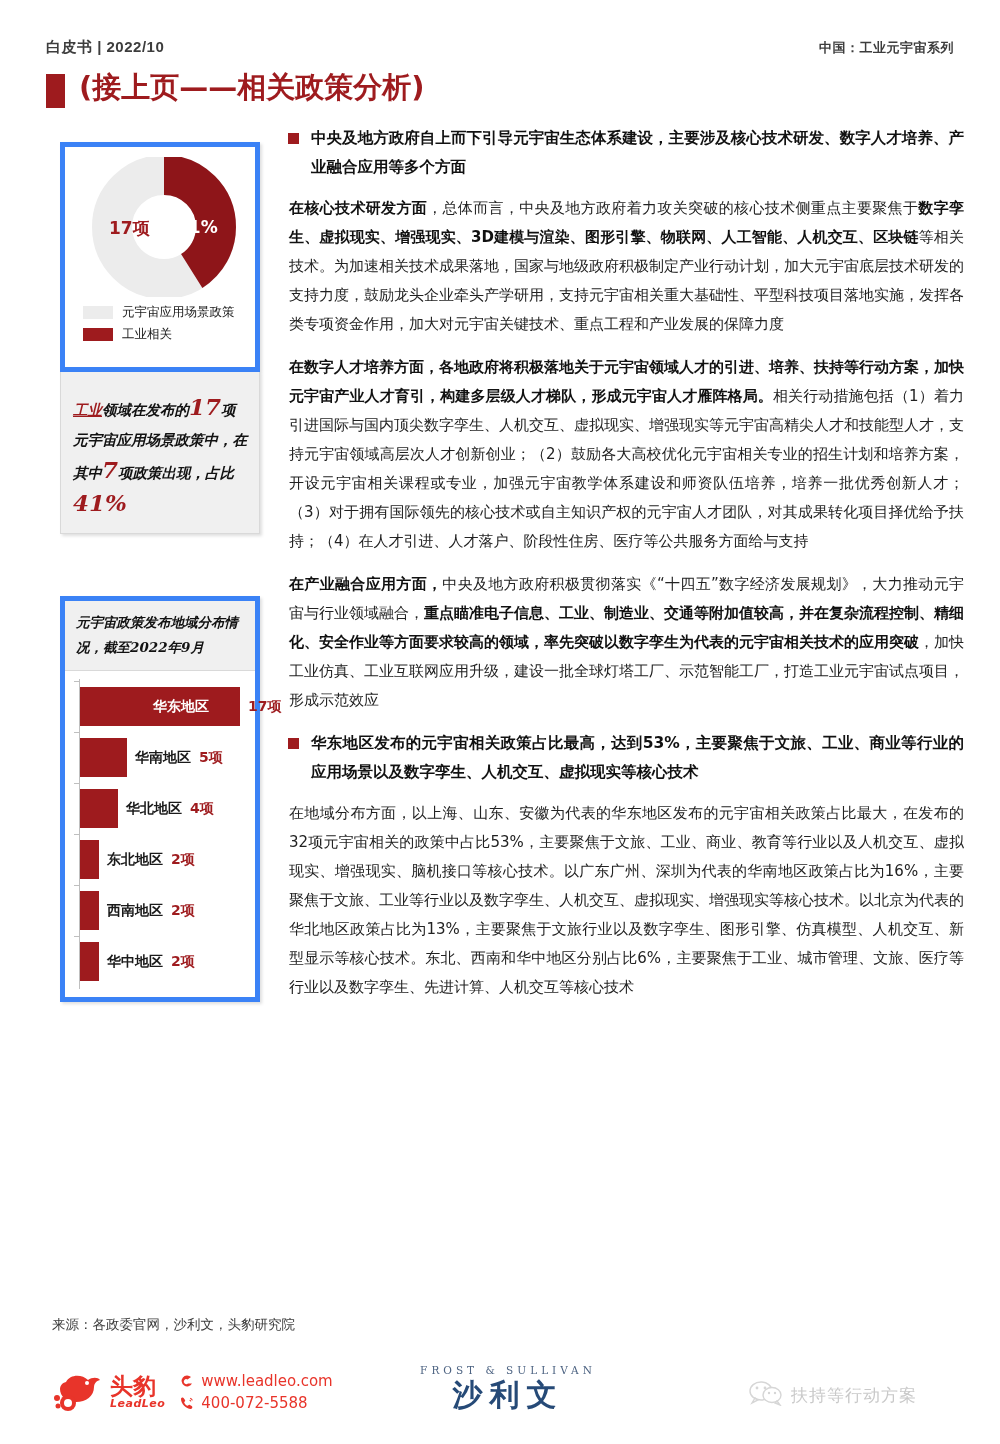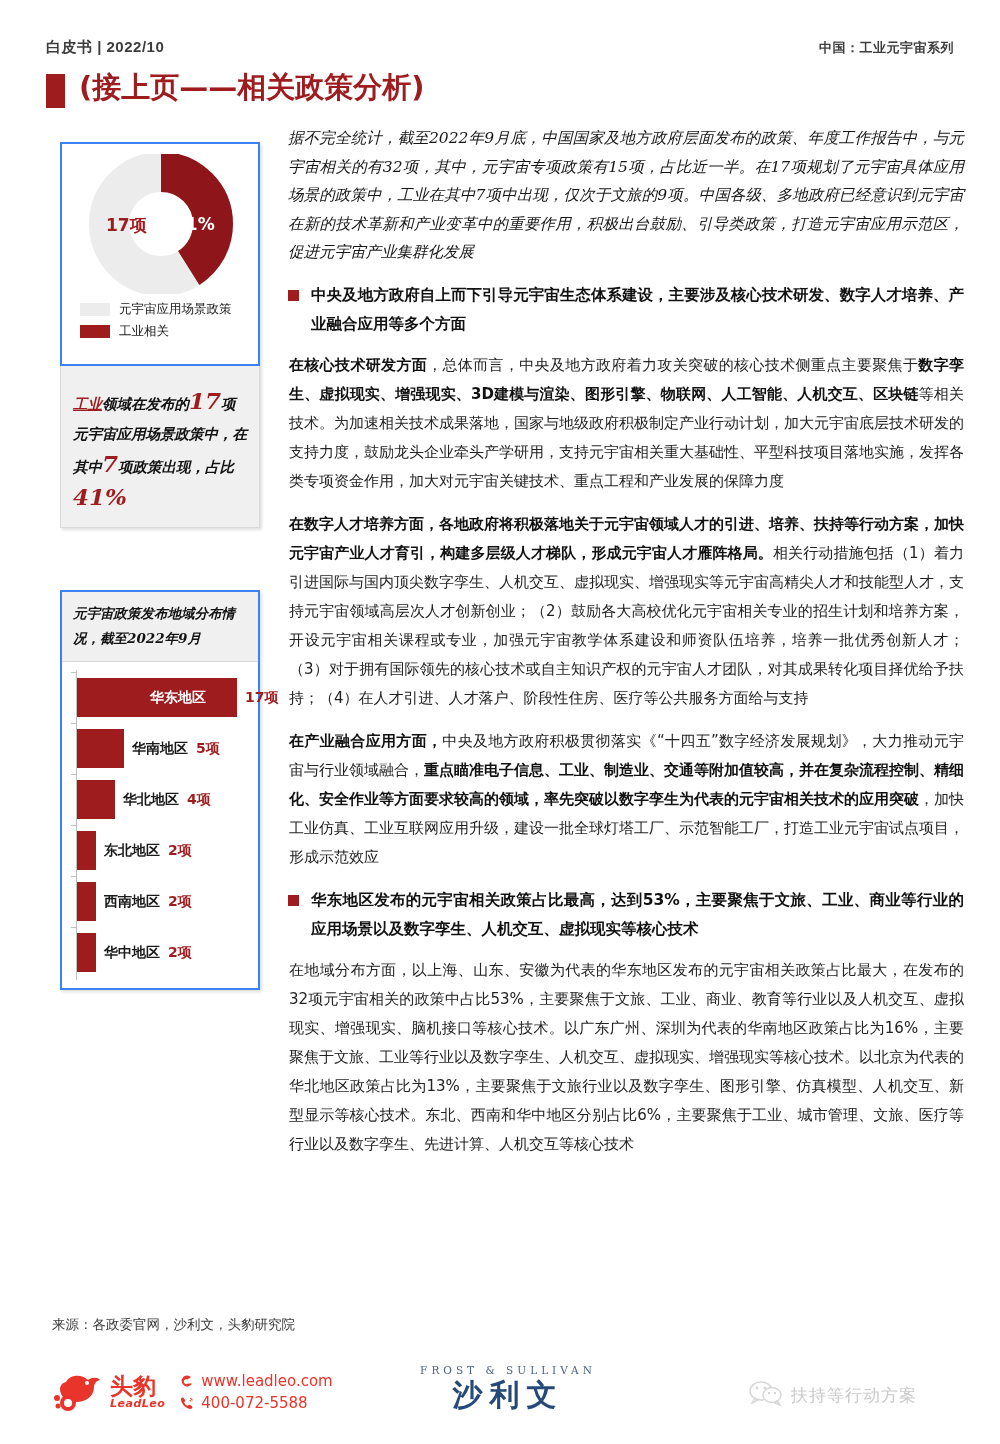--- a/index.html
+++ b/index.html
@@ -26,21 +26,21 @@
   .title-text{
     font-size:29px;font-weight:bold;color:#9e1b1e;
     font-family:"DejaVu Sans","Liberation Sans",sans-serif;
     letter-spacing:0px;white-space:nowrap;
   }
 
   
   .leftcol{position:absolute;left:60px;top:142px;width:200px;}
 
   .card{
-    background:#ffffff;border:2px solid #3b82f6;
+    background:#ffffff;border:5px solid #3b82f6;
     box-shadow:2px 2px 3px rgba(0,0,0,.13);
     box-sizing:border-box;
   }
   .donut-card{padding:10px 8px 8px 8px;}
   .donut-wrap{position:relative;width:182px;height:142px;margin:0 auto;}
   .donut-svg{display:block;margin:0 auto;}
   .donut-label-left{
     position:absolute;left:36px;top:60px;
     font-size:17px;font-weight:bold;color:#9e1b1e;
     font-family:"DejaVu Sans",sans-serif;
@@ -229,21 +229,20 @@
           <div class="bar" style="width:19px"></div>
           <div class="bar-outlabel">华中地区</div>
           <div class="bar-value">2项</div>
         </div>
       </div>
     </div>
   </div>
 
   <div class="rightcol">
 
-    <p class="lead">据不完全统计，截至2022年9月底，中国国家及地方政府层面发布的政策、年度工作报告中，与元宇宙相关的有32项，其中，元宇宙专项政策有15项，占比近一半。在17项规划了元宇宙具体应用场景的政策中，工业在其中7项中出现，仅次于文旅的9项。中国各级、多地政府已经意识到元宇宙在新的技术革新和产业变革中的重要作用，积极出台鼓励、引导类政策，打造元宇宙应用示范区，促进元宇宙产业集群化发展</p>
 
     <div class="bullet">
       <div class="dot"></div>
       <div class="btxt">中央及地方政府自上而下引导元宇宙生态体系建设，主要涉及核心技术研发、数字人才培养、产业融合应用等多个方面</div>
     </div>
 
     <p class="para"><b>在核心技术研发方面</b><span>，总体而言，中央及地方政府着力攻关突破的核心技术侧重点主要聚焦于</span><b>数字孪生、虚拟现实、增强现实、3D建模与渲染、图形引擎、物联网、人工智能、人机交互、区块链</b><span>等相关技术。为加速相关技术成果落地，国家与地级政府积极制定产业行动计划，加大元宇宙底层技术研发的支持力度，鼓励龙头企业牵头产学研用，支持元宇宙相关重大基础性、平型科技项目落地实施，发挥各类专项资金作用，加大对元宇宙关键技术、重点工程和产业发展的保障力度</span></p>
 
     <p class="para"><b>在数字人才培养方面，各地政府将积极落地关于元宇宙领域人才的引进、培养、扶持等行动方案，加快元宇宙产业人才育引，构建多层级人才梯队，形成元宇宙人才雁阵格局。</b><span>相关行动措施包括（1）着力引进国际与国内顶尖数字孪生、人机交互、虚拟现实、增强现实等元宇宙高精尖人才和技能型人才，支持元宇宙领域高层次人才创新创业；（2）鼓励各大高校优化元宇宙相关专业的招生计划和培养方案，开设元宇宙相关课程或专业，加强元宇宙教学体系建设和师资队伍培养，培养一批优秀创新人才；（3）对于拥有国际领先的核心技术或自主知识产权的元宇宙人才团队，对其成果转化项目择优给予扶持；（4）在人才引进、人才落户、阶段性住房、医疗等公共服务方面给与支持</span></p>
 

